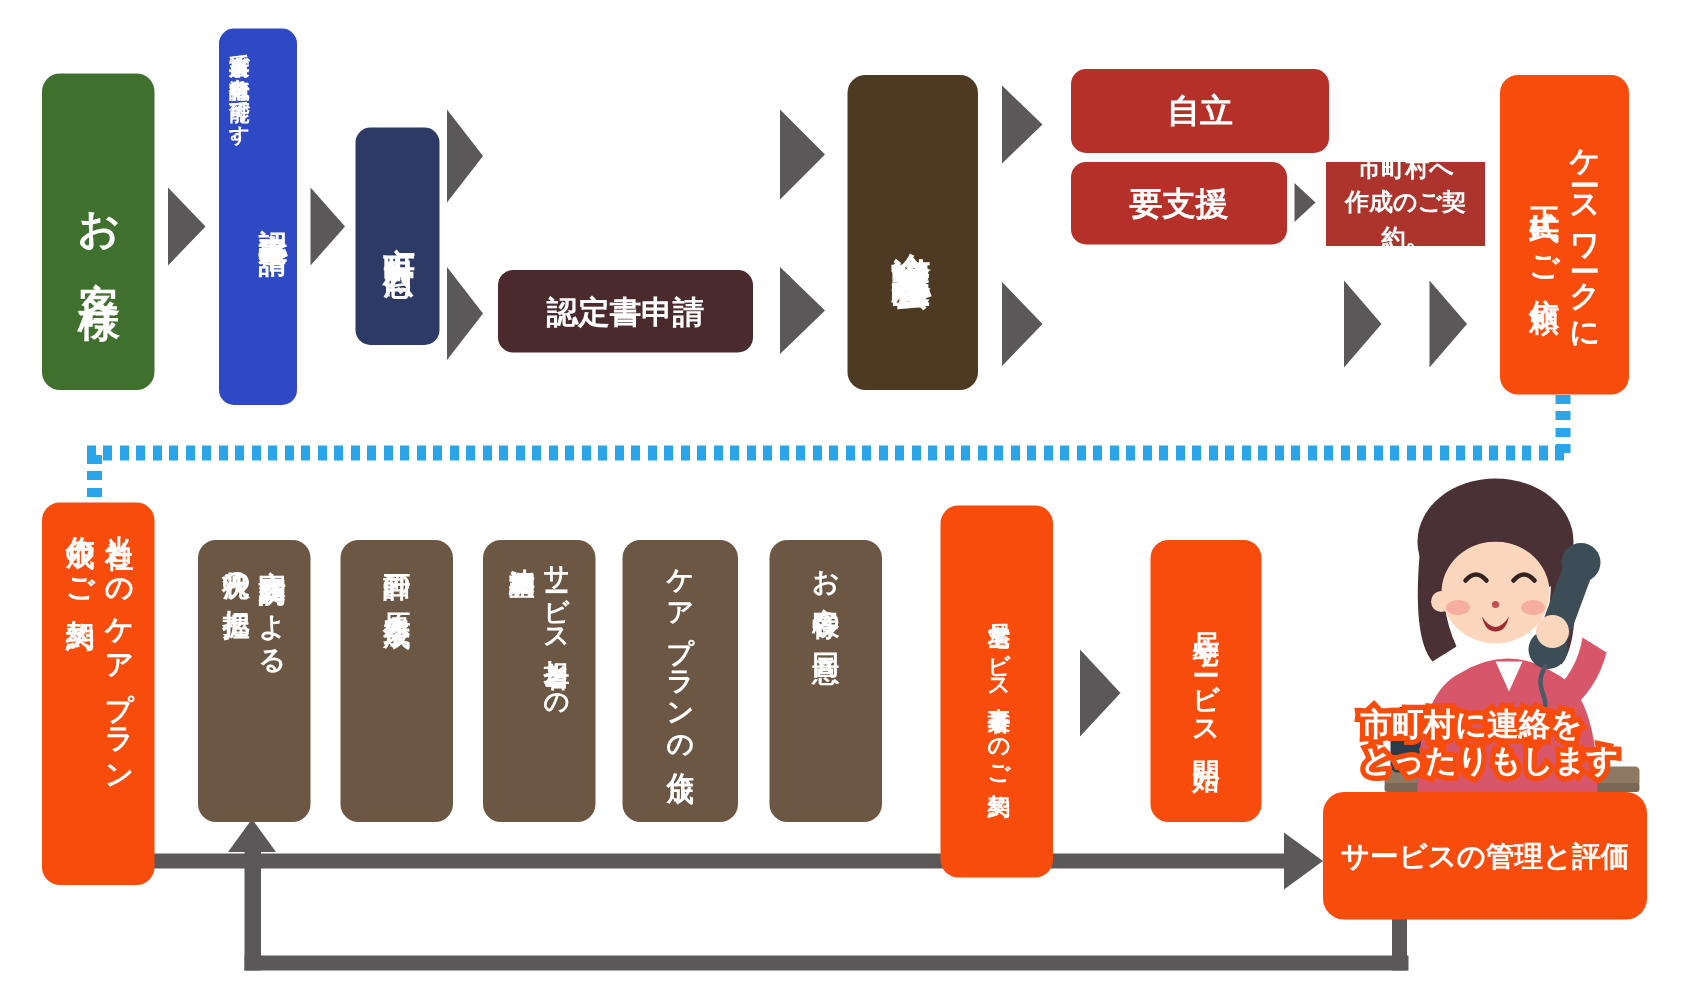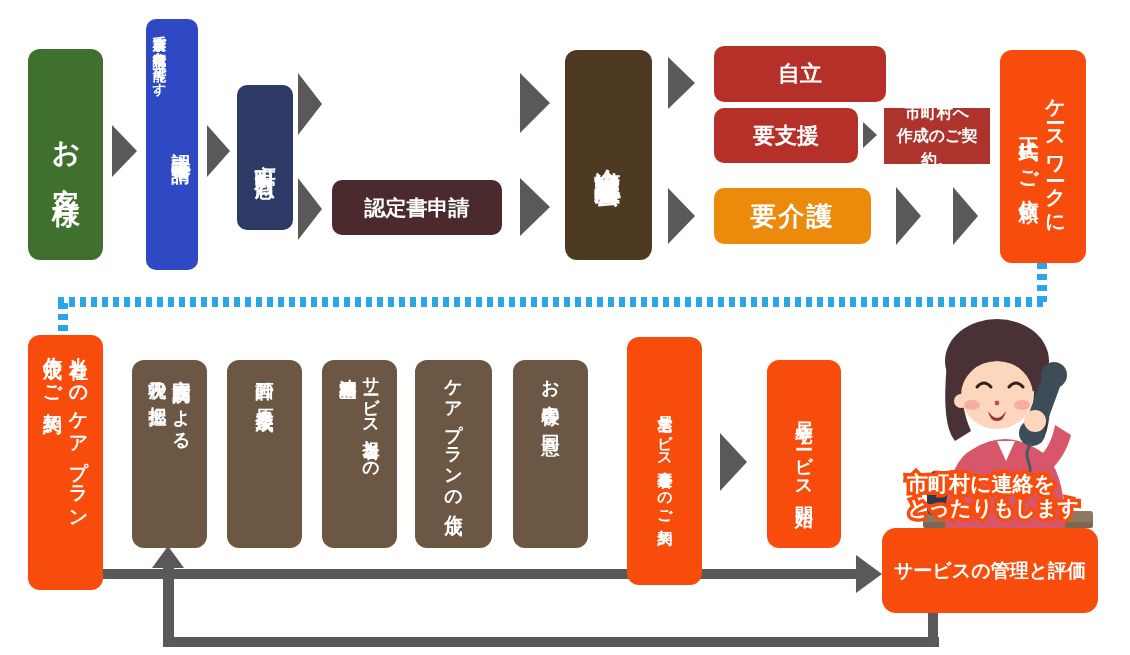--- a/index.html
+++ b/index.html
@@ -107,23 +107,20 @@
     <span>要支援</span>
   </div>
 
   <div class="arr" style="left:863px; top:122px; border-width:13px 0 13px 14px;"></div>
 
   <div class="node" style="left:884px; top:108px; width:106px; height:56px; background:#ac342d; border-radius:0; font-size:16px; line-height:1.45; flex-direction:column;">
     <span>市町村へ</span>
     <span>作成のご契約。</span>
   </div>
 
-  <div class="node" style="left:714px; top:188px; width:157px; height:56px; background:#ec8a0c; border-radius:10px; font-size:26px; letter-spacing:2px;">
-    <span>要介護</span>
-  </div>
 
   <div class="arr" style="left:896px; top:187px; border-width:29px 0 29px 25px;"></div>
   <div class="arr" style="left:953px; top:187px; border-width:29px 0 29px 25px;"></div>
 
   <div class="node" style="left:1000px; top:50px; width:86px; height:213px; background:#f84c0c;">
     <div class="v">
       <div class="col" style="font-size:20px; letter-spacing:4px;">ケースワークに</div>
       <div class="col" style="font-size:20px; letter-spacing:4px;">正式にご依頼</div>
     </div>
   </div>

